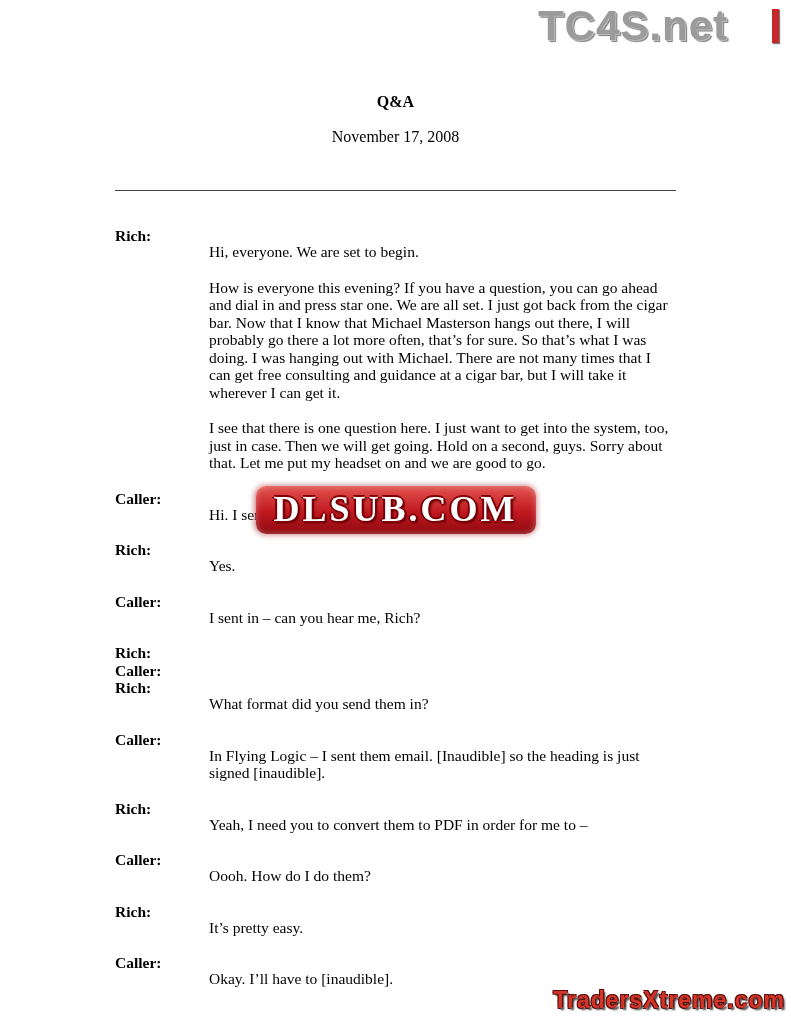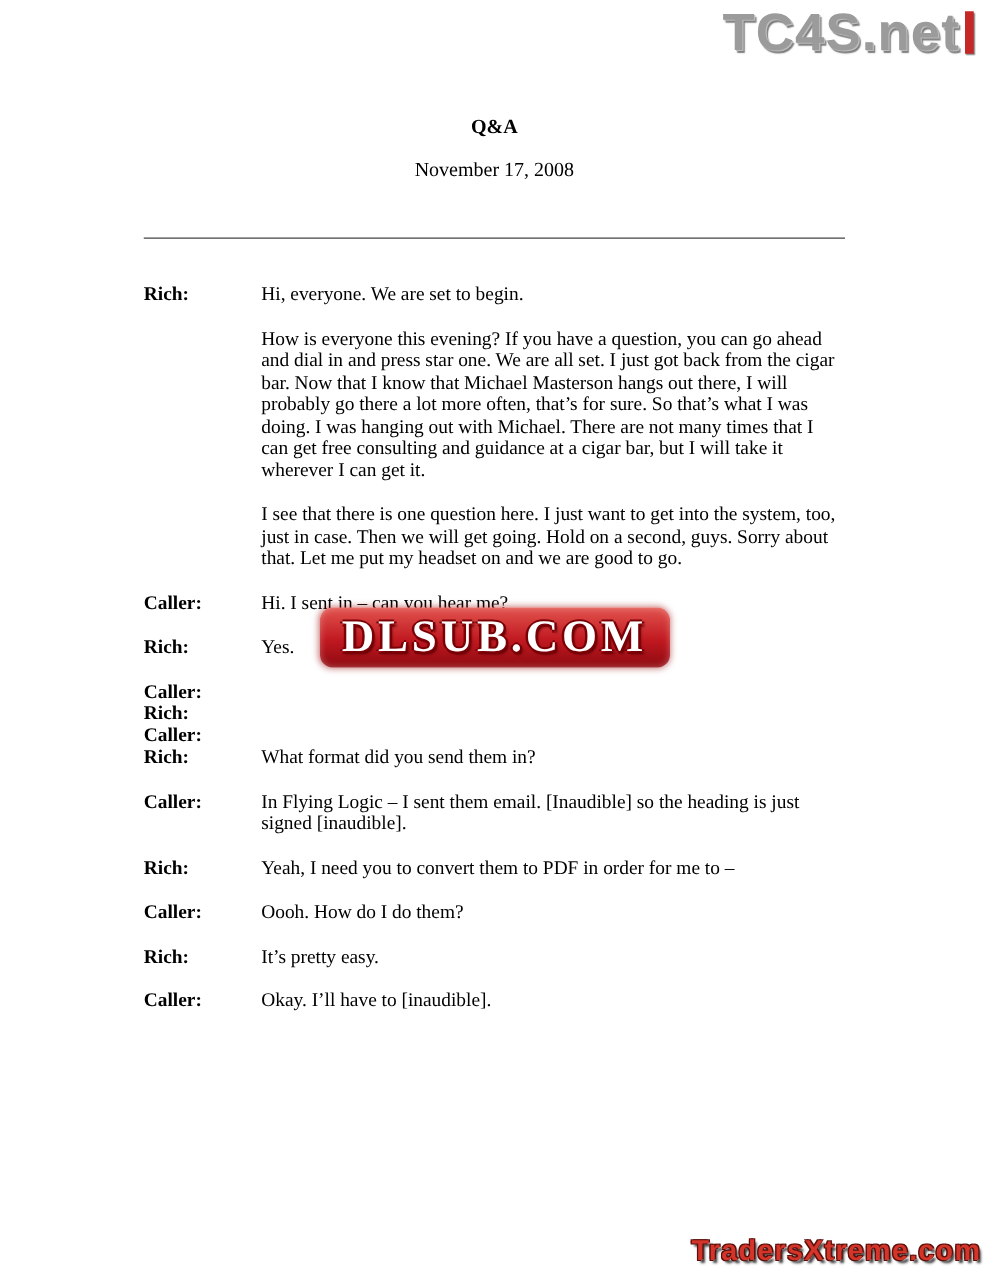--- a/index.html
+++ b/index.html
@@ -12,21 +12,21 @@
     overflow:hidden;
   }
 
   
   .site-logo{
     position:absolute;top:2px;right:12px;
     font-family:"Liberation Sans","DejaVu Sans",sans-serif;
     font-weight:bold;font-size:42px;letter-spacing:1px;
     color:#9b9b9b;
     text-shadow:1px 1px 0 #bdbdbd,2px 2px 1px #7d7d7d;
-    display:flex;align-items:center;
+    display:flex;align-items:center;gap:40px;
   }
   .site-logo .redbar{
     display:inline-block;width:7px;height:34px;
     background:#c62828;margin-left:4px;
     box-shadow:1px 1px 1px #7d7d7d;
   }
 
   
   .doc-title{
     margin:93px 0 0 0;text-align:center;
@@ -40,21 +40,21 @@
     border:none;border-top:1px solid #444;
     width:561px;margin:44px 0 0 115px;
   }
 
   
   .transcript{margin:36px 0 0 115px;width:561px;}
   .entry{display:flex;align-items:flex-start;}
   .speaker{
     flex:0 0 94px;font-weight:bold;font-size:15.5px;line-height:17.5px;
   }
-  .dialogue{flex:1;font-size:15.5px;line-height:17.5px;}
+  .dialogue{flex:1;font-size:15.5px;line-height:17.5px;margin-top:16px;}
   .dialogue p{margin:0 0 18px 0;}
 
   
   .mid-watermark{
     position:absolute;top:486px;left:50%;transform:translateX(-50%);
     padding:2px 18px 4px 18px;border-radius:10px;
     background:linear-gradient(#e2544e 0%, #c01820 55%, #8e0a10 100%);
     box-shadow:0 0 6px rgba(150,0,0,.6), inset 0 0 6px rgba(255,255,255,.35);
     font-family:"Liberation Serif","DejaVu Serif",serif;
     font-weight:bold;font-size:36px;letter-spacing:3px;
@@ -104,20 +104,23 @@
         </div>
       </div>
       <div class="entry">
         <div class="speaker">Rich:</div>
         <div class="dialogue">
           <p>Yes.</p>
         </div>
       </div>
       <div class="entry">
         <div class="speaker">Caller:</div>
+        <div class="dialogue">
+          <p>I sent in – can you hear me, Rich?</p>
+        </div>
       </div>
       <div class="entry">
         <div class="speaker">Rich:</div>
       </div>
       <div class="entry">
         <div class="speaker">Caller:</div>
       </div>
       <div class="entry">
         <div class="speaker">Rich:</div>
         <div class="dialogue">

